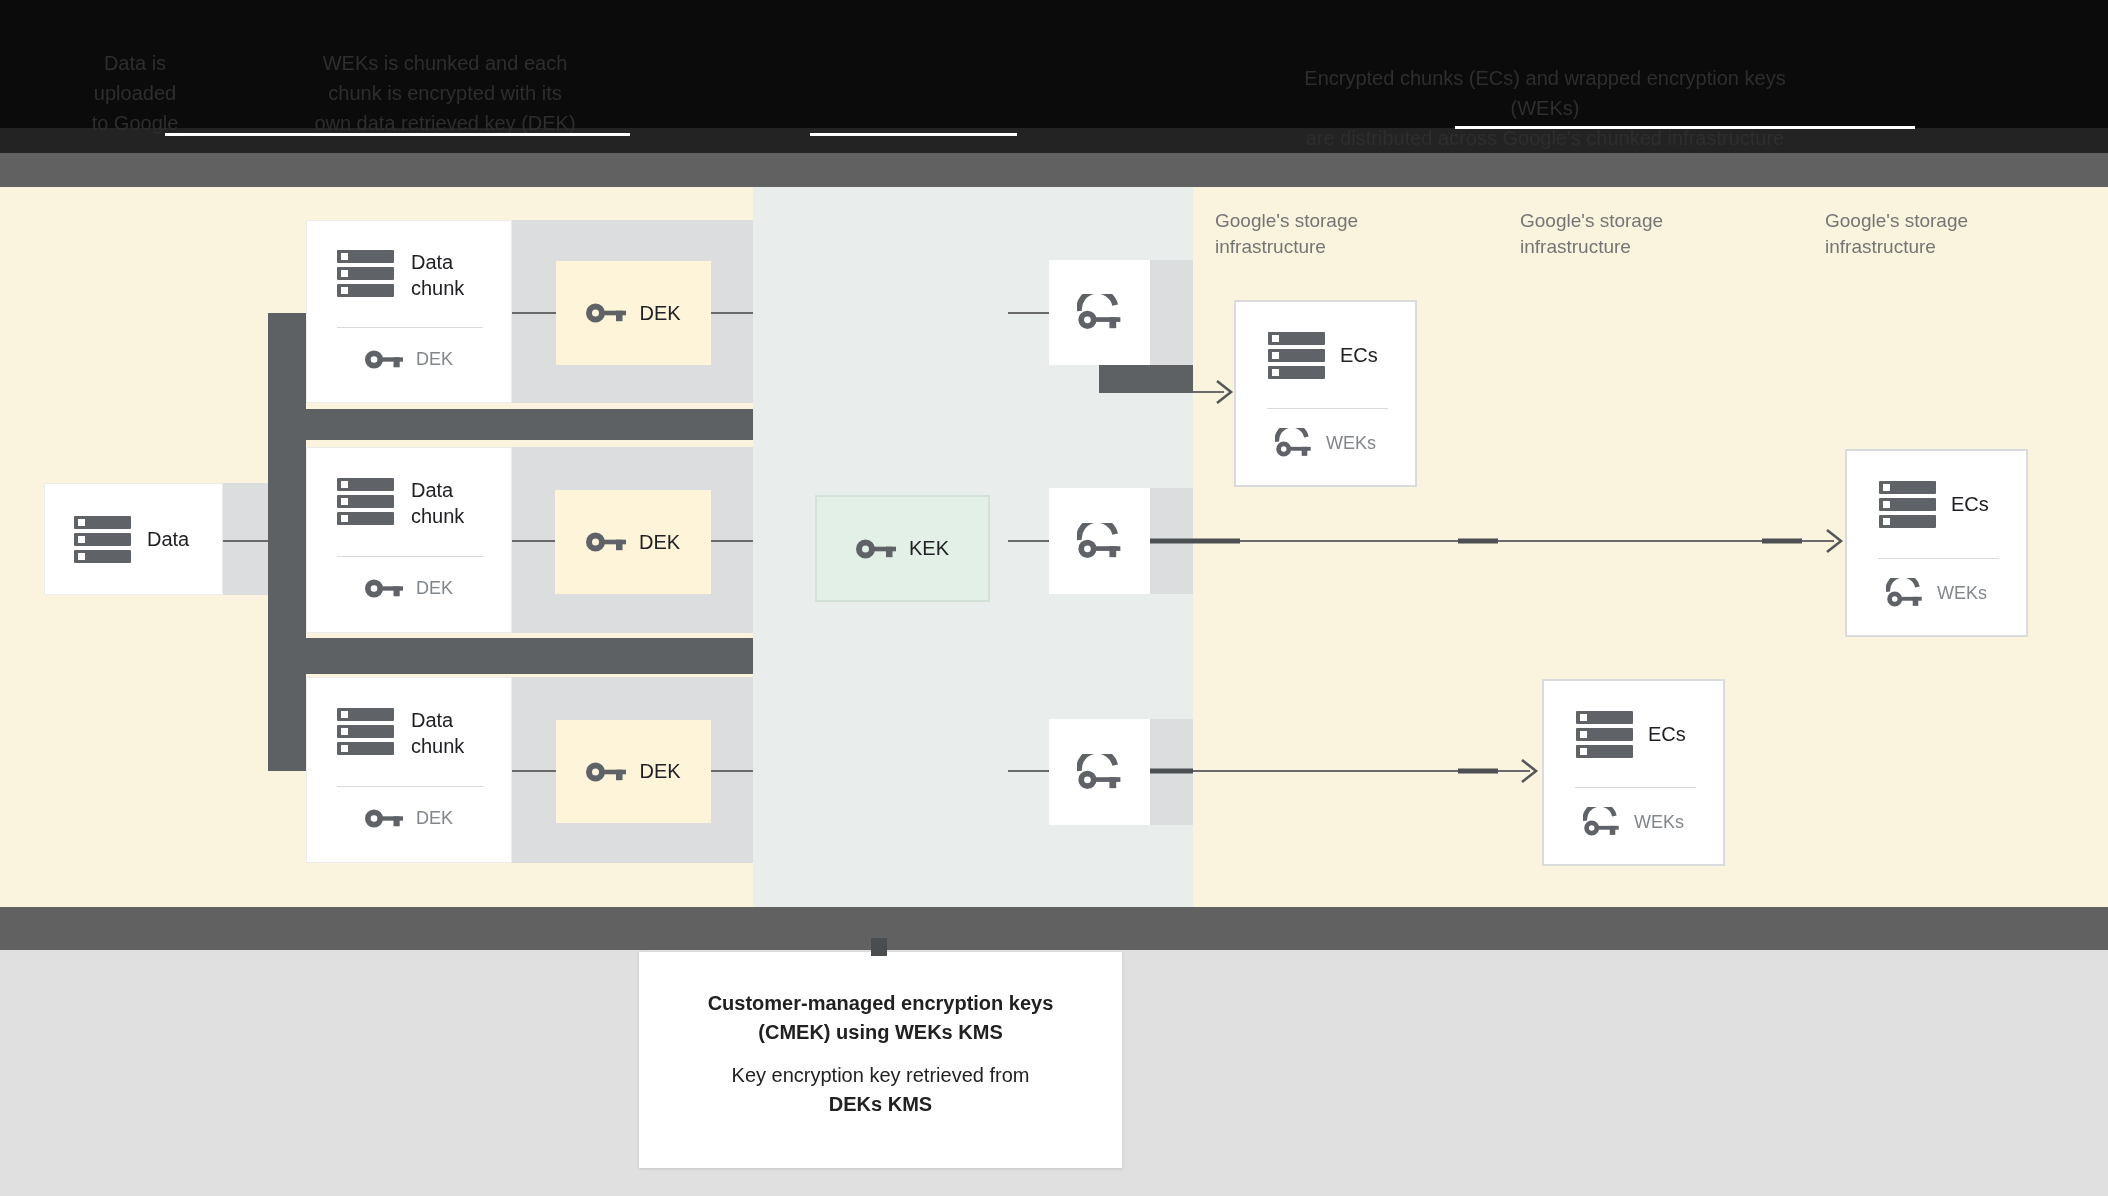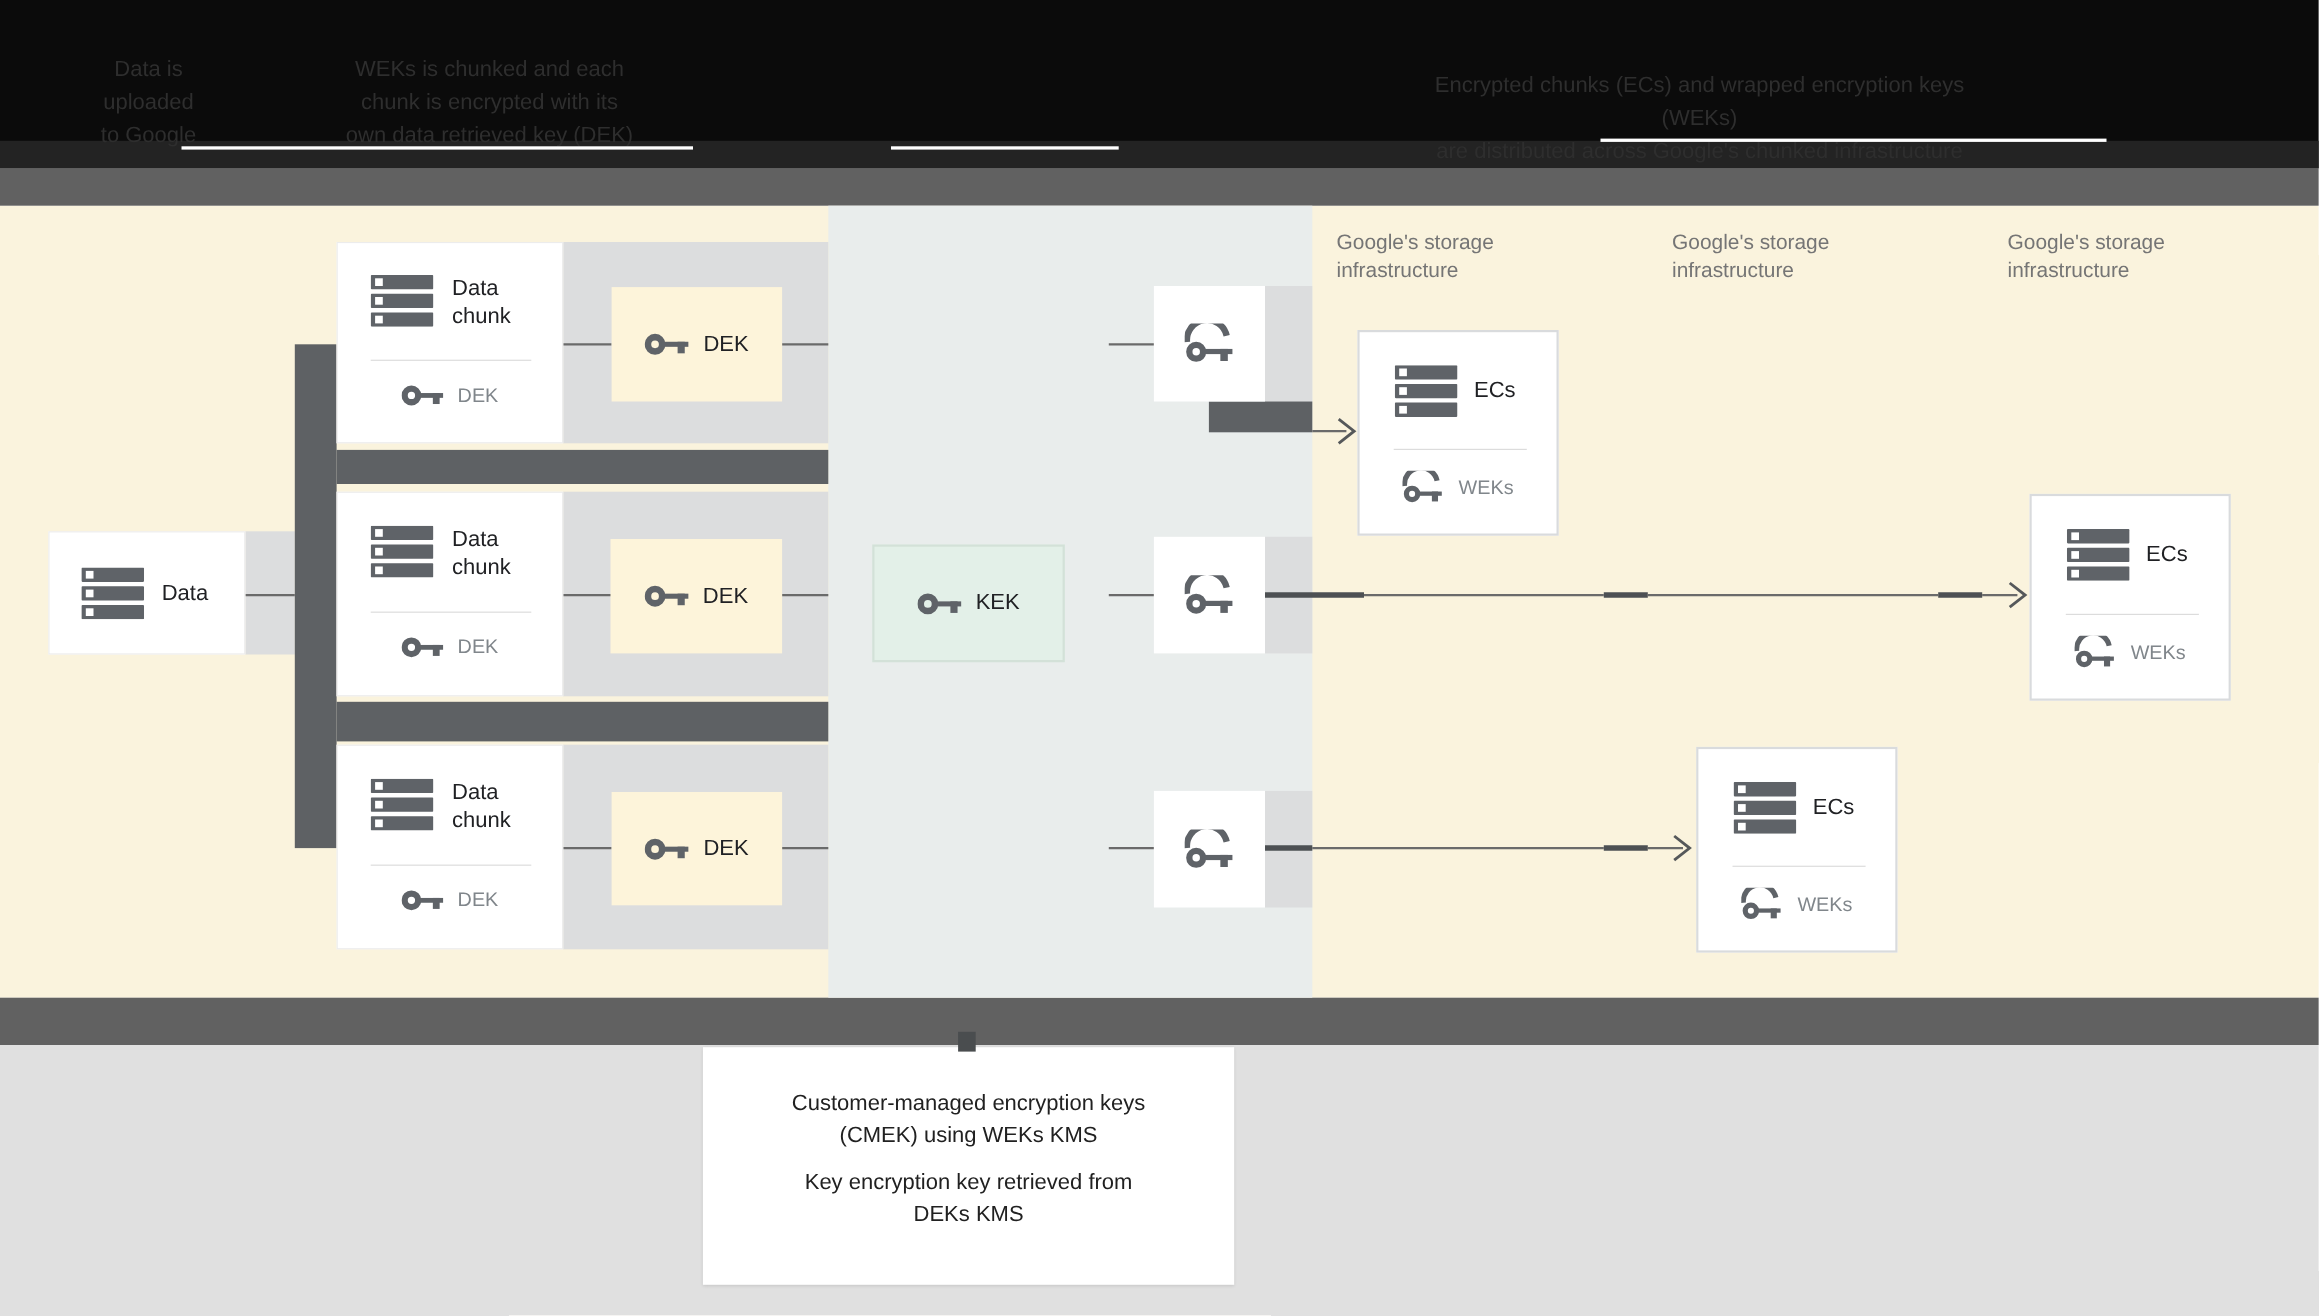--- a/index.html
+++ b/index.html
@@ -38,21 +38,21 @@
   .keyrow{display:flex;align-items:center;justify-content:center;gap:13px;}
 
   .storage-label{font-size:19px;line-height:26px;color:var(--label_gray);z-index:5;}
 
   
   .footer-bg{left:0;top:950px;width:2108px;height:246px;background:var(--footer_bg);z-index:0;}
   .notch{left:871px;top:938px;width:16px;height:18px;background:#4a4d4f;z-index:7;}
   .notebox{left:639px;top:952px;width:483px;height:216px;background:#ffffff;z-index:5;
            box-shadow:0 1px 3px rgba(0,0,0,.12);text-align:center;padding-top:37px;box-sizing:border-box;
            font-size:20px;line-height:29px;color:#212121;}
-  .notebox .b{font-weight:normal;}
+  .notebox .b{font-weight:bold;}
   .notebox .gap{height:14px;}
 </style>
 </head>
 <body>
 
 <div class="page">
 
   <div class="abs header"></div>
   <div class="abs header-strip"></div>
 
@@ -263,21 +263,21 @@
     <span class="icon-slot" style="display: inline-flex; align-items: center;">
         <svg width="40" height="22" viewBox="0 0 40 22">
     <circle cx="9.5" cy="11" r="6.5" fill="none" stroke="#5f6368" stroke-width="6"></circle>
     <rect x="15" y="8.7" width="25" height="4.6" fill="#5f6368"></rect>
     <rect x="30" y="8.7" width="6.5" height="10.5" fill="#5f6368"></rect>
   </svg>
       </span>
     <span class="big-label">DEK</span>
   </div>
 
-  <div class="abs kekbox" style="left:793px;top:495px;width:175px;height:107px">
+  <div class="abs kekbox" style="left:815px;top:495px;width:175px;height:107px">
     <span class="icon-slot" style="display: inline-flex; align-items: center;">
         <svg width="40" height="22" viewBox="0 0 40 22">
     <circle cx="9.5" cy="11" r="6.5" fill="none" stroke="#5f6368" stroke-width="6"></circle>
     <rect x="15" y="8.7" width="25" height="4.6" fill="#5f6368"></rect>
     <rect x="30" y="8.7" width="6.5" height="10.5" fill="#5f6368"></rect>
   </svg>
       </span>
     <span class="big-label">KEK</span>
   </div>
 

